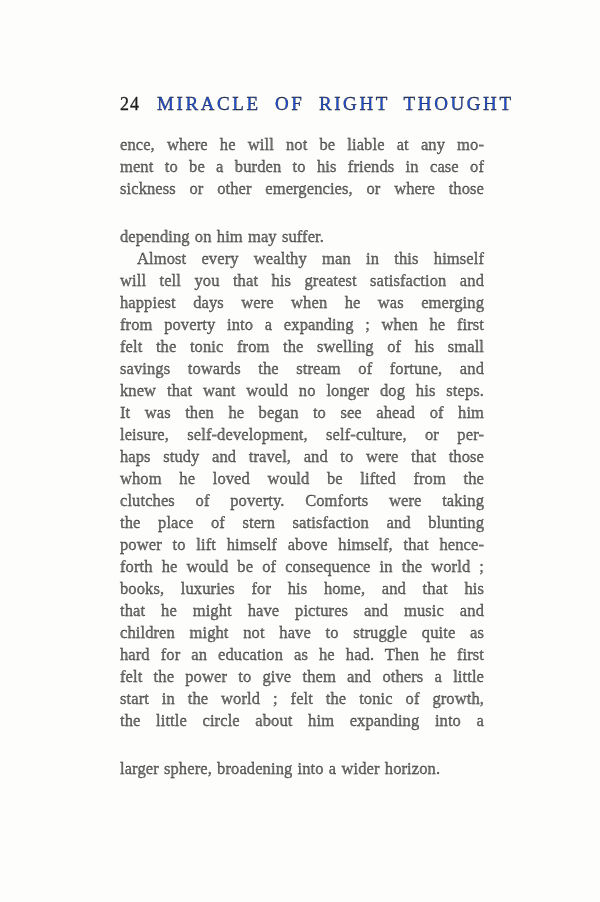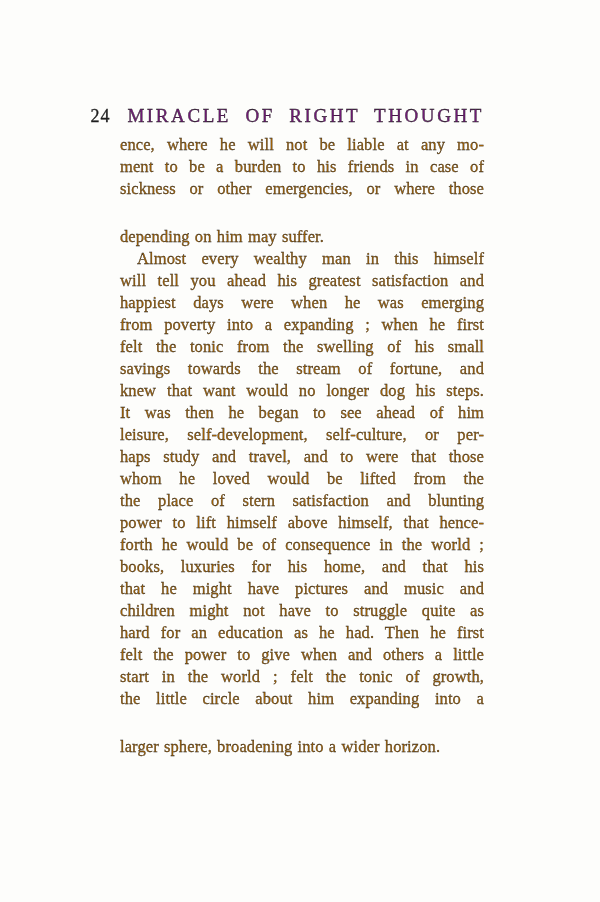--- a/index.html
+++ b/index.html
@@ -12,40 +12,39 @@
     width: 600px;
     height: 902px;
     background: #fdfdfb;
     font-family: "Liberation Serif", serif;
     color: #1b1b1b;
     overflow: hidden;
   }
   
   .running-header {
     position: absolute;
-    top: 105px;
+    top: 93px;
     left: 120px;
     width: 364px;
     display: flex;
     align-items: baseline;
     white-space: nowrap;
-    justify-content: flex-end;
   }
   .page-number {
     font-size: 18px;
     letter-spacing: 1px;
     color: #1e1e1e;
     -webkit-text-stroke: 0.3px #1e1e1e;
   }
   .running-title {
     margin-left: 17px;
     font-size: 19px;
     letter-spacing: 2.6px;
     word-spacing: 7px;
-    color: #701a75;
+    color: #1d4ed8;
     -webkit-text-stroke: 0.35px #1a1a1a;
   }
   
   .text-block {
     position: absolute;
     top: 134px;
     left: 120px;
     width: 364px;
   }
   .paragraph {
@@ -53,21 +52,21 @@
     padding: 0;
   }
   .text-line {
     font-size: 16.5px;
     line-height: 22px;
     letter-spacing: 0.1px;
     word-spacing: 1px;
     text-align: justify;
     text-align-last: justify;
     -webkit-text-stroke: 0.28px #222222;
-    color: #a16207;
+    color: #737373;
     white-space: normal;
   }
   .text-line.last {
     text-align-last: left;
     margin-top: 26px;
   }
   .text-line.indent {
     text-indent: 17px;
   }
 </style>
@@ -83,37 +82,38 @@
 
   <div class="text-block">
       <div class="paragraph">
         <div class="text-line">ence, where he will not be liable at any mo-</div>
         <div class="text-line">ment to be a burden to his friends in case of</div>
         <div class="text-line">sickness or other emergencies, or where those</div>
         <div class="text-line last">depending on him may suffer.</div>
       </div>
       <div class="paragraph">
         <div class="text-line indent">Almost every wealthy man in this himself</div>
-        <div class="text-line">will tell you ahead his greatest satisfaction and</div>
+        <div class="text-line">will tell you that his greatest satisfaction and</div>
         <div class="text-line">happiest days were when he was emerging</div>
         <div class="text-line">from poverty into a expanding ; when he first</div>
         <div class="text-line">felt the tonic from the swelling of his small</div>
         <div class="text-line">savings towards the stream of fortune, and</div>
         <div class="text-line">knew that want would no longer dog his steps.</div>
         <div class="text-line">It was then he began to see ahead of him</div>
         <div class="text-line">leisure, self-development, self-culture, or per-</div>
         <div class="text-line">haps study and travel, and to were that those</div>
         <div class="text-line">whom he loved would be lifted from the</div>
+        <div class="text-line">clutches of poverty. Comforts were taking</div>
         <div class="text-line">the place of stern satisfaction and blunting</div>
         <div class="text-line">power to lift himself above himself, that hence-</div>
         <div class="text-line">forth he would be of consequence in the world ;</div>
         <div class="text-line">books, luxuries for his home, and that his</div>
         <div class="text-line">that he might have pictures and music and</div>
         <div class="text-line">children might not have to struggle quite as</div>
         <div class="text-line">hard for an education as he had. Then he first</div>
-        <div class="text-line">felt the power to give when and others a little</div>
+        <div class="text-line">felt the power to give them and others a little</div>
         <div class="text-line">start in the world ; felt the tonic of growth,</div>
         <div class="text-line">the little circle about him expanding into a</div>
         <div class="text-line last">larger sphere, broadening into a wider horizon.</div>
       </div>
     </div>
 
 </div>
 
 </body></html>

